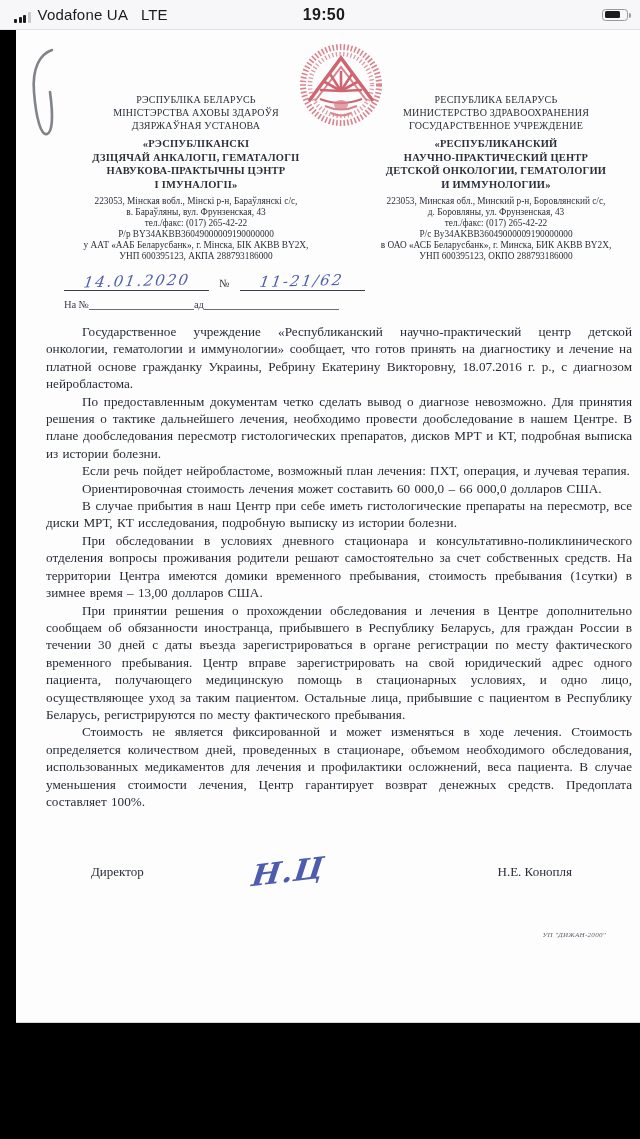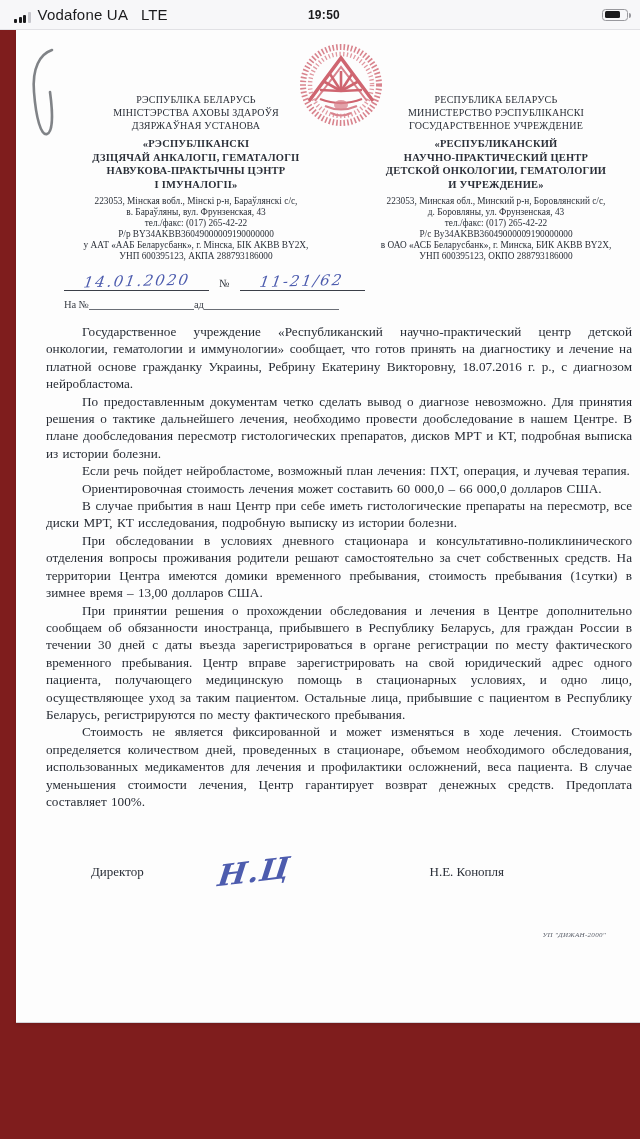--- a/index.html
+++ b/index.html
@@ -1,34 +1,34 @@
 <!DOCTYPE html>
 <html><head>
 <meta charset="utf-8">
 <style>
   * { margin:0; padding:0; box-sizing:border-box; }
   html,body { width:640px; }
   body { font-family:"Liberation Serif", serif; background:#ececf1; }
-  .screen { position:relative; width:640px; height:1139px; background:#7f1d1d; overflow:hidden; }
+  .screen { position:relative; width:640px; height:1139px; background:#000000; overflow:hidden; }
 
   
   .status-bar {
     position:absolute; top:0; left:0; width:640px; height:30px;
     background:#f7f7f9; border-bottom:1px solid #e2e2e6;
     display:flex; align-items:center;
     font-family:"Liberation Sans", sans-serif; color:#1b1b1d;
   }
   .sb-left { display:flex; align-items:flex-end; gap:7px; margin-left:14px; }
   .sig-bars { display:flex; align-items:flex-end; gap:1.5px; height:11px; }
   .sig-bars i { display:block; width:3px; border-radius:1px; background:#1b1b1d; }
   .sig-bars i:nth-child(1){height:4px;} .sig-bars i:nth-child(2){height:6px;}
   .sig-bars i:nth-child(3){height:8px;} .sig-bars i:nth-child(4){height:11px; background:#c6c6cc;}
   .carrier { font-size:15px; letter-spacing:.2px; }
   .network { font-size:15px; margin-left:6px;text-align:right; }
-  .sb-time { position:absolute; left:8px; right:0; text-align:center; font-size:12px; font-weight:700; letter-spacing:.3px; }
+  .sb-time { position:absolute; left:8px; right:0; text-align:center; font-size:16px; font-weight:700; letter-spacing:.3px; }
   .sb-right { margin-left:auto; margin-right:12px; display:flex; align-items:center; z-index:2; }
   .battery { position:relative; width:26px; height:12px; border:1px solid #98989d; border-radius:3.5px; padding:1.5px; }
   .battery .fill { display:block; height:100%; width:72%; background:#1b1b1d; border-radius:1.5px; }
   .battery .tip { position:absolute; right:-4px; top:3px; width:2.5px; height:5px; background:#98989d; border-radius:0 2px 2px 0; }
 
   
   .doc {
     position:absolute; top:30px; left:16px; width:640px; height:993px;
     background:#fdfdfd; color:#2a2f38;
     border-bottom:1px solid #d4d4da;
@@ -63,21 +63,21 @@
   .blank.b1 { width:105px; } .blank.b2 { width:135px; }
 
   
   .body { margin-top:13px; width:586px; }
   .body p {
     font-size:13.2px; line-height:17.4px; text-align:justify;
     text-indent:36px; color:#272c35; word-spacing:1px;
   }
 
   
-  .sig-row { margin-top:44px; display:flex; align-items:center; }
+  .sig-row { margin-top:44px; display:flex; align-items:center;gap:34px; }
   .sig-title { font-size:13px; margin-left:45px; }
   .hand-sig {
     font-family:"DejaVu Serif", serif; font-style:italic; font-weight:700;
     font-size:30px; color:#4d5cae; margin-left:75px;
     transform:skewX(-14deg) rotate(-7deg); display:inline-block; letter-spacing:1px;
   }
   .sig-name { font-size:13px; margin-left:140px; }
 
   .footer-small {
     margin-top:42px; text-align:right; padding-right:28px;
@@ -155,28 +155,28 @@
             <div>в. Бараўляны, вул. Фрунзенская, 43</div>
             <div>тел./факс: (017) 265-42-22</div>
             <div>Р/р BY34AKBB36049000009190000000</div>
             <div>у ААТ «ААБ Беларусбанк», г. Мінска, БІК AKBB BY2X,</div>
             <div>УНП 600395123,  АКПА 288793186000</div>
           </div>
       </div>
       <div class="hcol right">
         <div class="hsmall">
             <div>РЕСПУБЛИКА БЕЛАРУСЬ</div>
-            <div>МИНИСТЕРСТВО РЭСПУБЛІКАНСКІ</div>
+            <div>МИНИСТЕРСТВО ЗДРАВООХРАНЕНИЯ</div>
             <div>ГОСУДАРСТВЕННОЕ УЧРЕЖДЕНИЕ</div>
           </div>
         <div class="horg">
             <div>«РЕСПУБЛИКАНСКИЙ</div>
             <div>НАУЧНО-ПРАКТИЧЕСКИЙ ЦЕНТР</div>
             <div>ДЕТСКОЙ ОНКОЛОГИИ, ГЕМАТОЛОГИИ</div>
-            <div>И  УЧРЕЖДЕНИЕ»</div>
+            <div>И  ИММУНОЛОГИИ»</div>
           </div>
         <div class="haddr">
             <div>223053,  Минская обл., Минский р-н, Боровлянский с/с,</div>
             <div>д. Боровляны, ул. Фрунзенская, 43</div>
             <div>тел./факс: (017) 265-42-22</div>
             <div>Р/с By34AKBB36049000009190000000</div>
             <div>в  ОАО «АСБ Беларусбанк», г. Минска, БИК AKBB BY2X,</div>
             <div>УНП 600395123,  ОКПО 288793186000</div>
           </div>
       </div>

